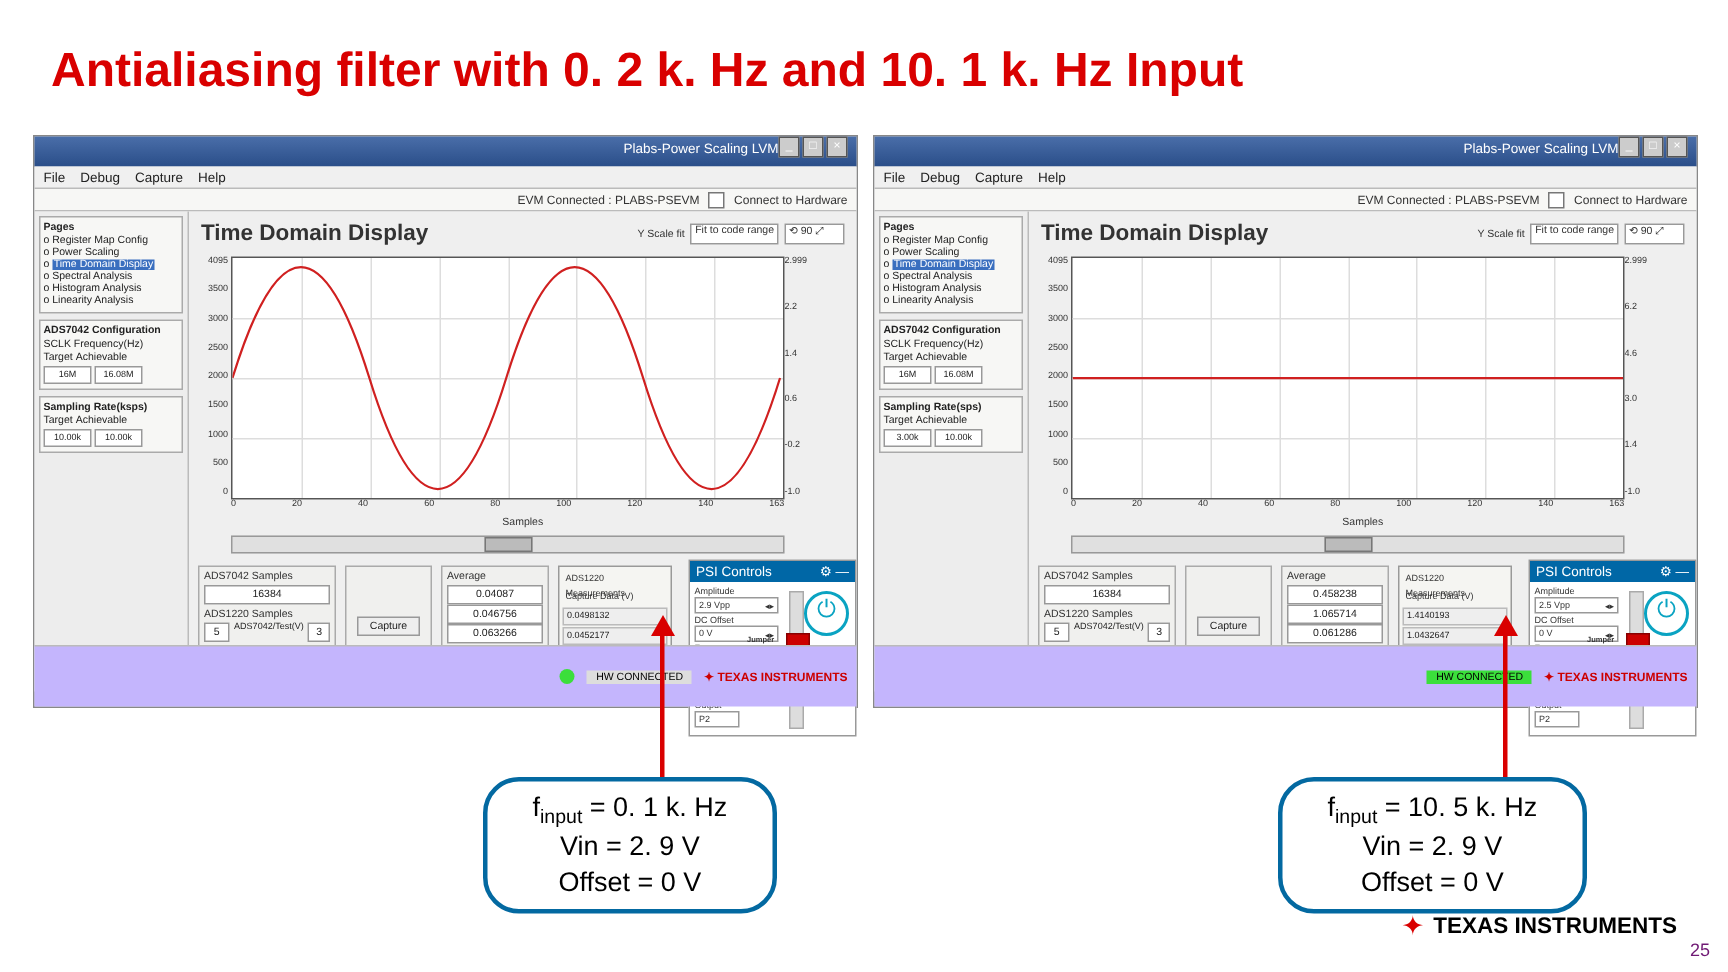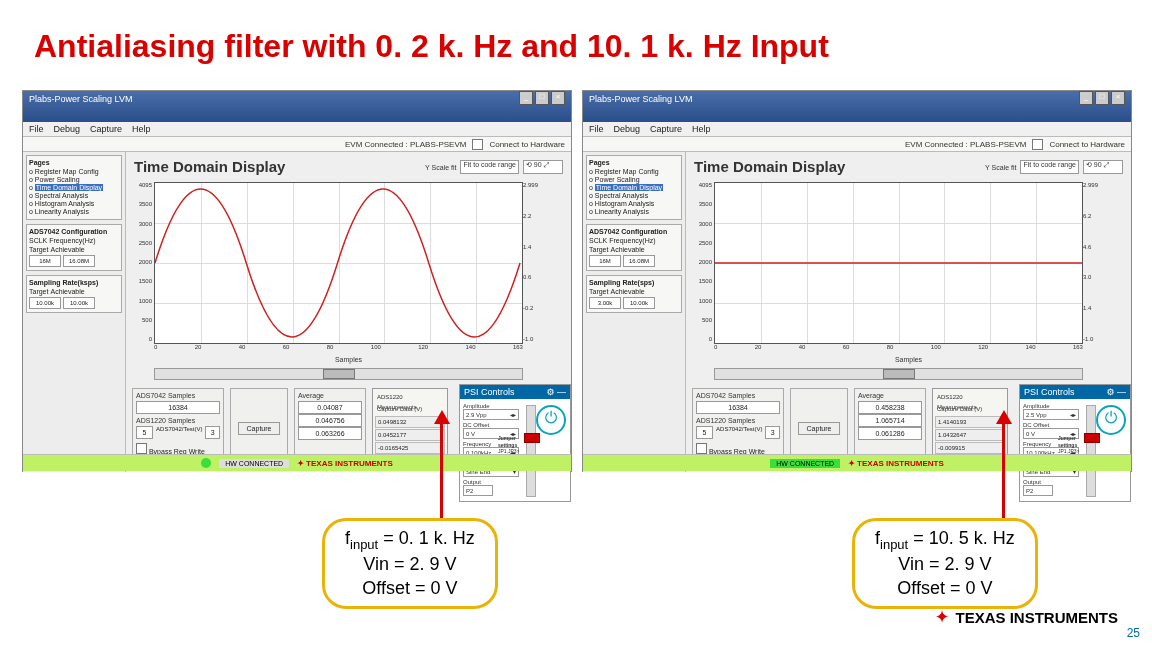--- a/index.html
+++ b/index.html
@@ -1,21 +1,21 @@
 <!DOCTYPE html>
 <html><head>
 <meta charset="utf-8">
 <style>
 html,body{margin:0;padding:0;width:1152px;height:648px;background:#fff;font-family:Arial,Helvetica,sans-serif;overflow:hidden}
 .slide{position:relative;width:1152px;height:648px}
 .title{position:absolute;left:34px;top:28px;font-size:32px;font-weight:bold;color:#d90000}
 .panel{position:absolute;top:90px;width:548px;height:380px;border:1px solid #888;background:#e6e7e9}
 .panel.left{left:22px}
 .panel.right{left:582px}
-.titlebar{height:31px;background:linear-gradient(#4a6ea9,#2a4e89);color:#fff;font-size:9px;line-height:16px;padding:0 6px;display:flex;justify-content:space-between}
+.titlebar{height:20px;background:linear-gradient(#4a6ea9,#2a4e89);color:#fff;font-size:9px;line-height:16px;padding:0 6px;display:flex;justify-content:flex-end}
 .winbtns{display:flex;gap:2px}
 .winbtn{width:12px;height:12px;background:#ccc;border:1px solid #555;font-size:8px;line-height:10px;text-align:center}
 .menu{height:14px;background:#f0f0f0;border-bottom:1px solid #bbb;font-size:9px;padding:0 6px;display:flex;gap:10px;align-items:center;color:#222}
 .statusrow{height:14px;background:#f7f7f5;border-bottom:1px solid #bbb;font-size:8px;display:flex;justify-content:flex-end;align-items:center;gap:6px;padding:0 6px;color:#333}
 .chk{width:9px;height:9px;border:1px solid #777;background:#fff;display:inline-block}
 .body{display:flex;height:calc(100% - 44px - 16px)}
 .sidebar{width:96px;background:#ededed;border-right:1px solid #bbb;font-size:7px;padding:3px;color:#222}
 .sb-box{border:1px solid #aaa;background:#f7f7f5;padding:3px 2px;margin-bottom:4px}
 .sb-title{font-weight:bold;font-size:7px;margin-bottom:2px}
 .sb-line{margin:1px 0}
@@ -44,29 +44,29 @@
 .psi-hdr{background:#0067a6;color:#fff;font-size:9px;padding:2px 4px;display:flex;justify-content:space-between;align-items:center}
 .psi-pwr{position:absolute;right:4px;top:20px;width:26px;height:26px;border:2px solid #0aa3c2;border-radius:50%;color:#0aa3c2;font-size:16px;text-align:center;line-height:22px}
 .psi-col{position:absolute;left:3px;top:18px;width:56px;font-size:6px;color:#333}
 .psi-row{margin-bottom:2px}
 .psi-val{border:1px solid #999;background:#fff;height:9px;width:50px;display:flex;align-items:center;font-size:6px;padding:0 2px;justify-content:space-between}
 .psi-sld{position:absolute;right:34px;top:20px;width:8px;height:90px;background:#ddd;border:1px solid #aaa}
 .psi-knob{position:absolute;left:-3px;width:14px;height:8px;background:#c00;border:1px solid #800}
 .psi-jump{position:absolute;right:36px;top:50px;width:36px;font-size:5px;color:#333;line-height:1.3}
 .capbox{border:1px solid #999;background:#f5f5f2;padding:2px;font-size:6px}
 .capbox div{border:1px solid #bbb;background:#eee;margin:1px 0;padding:0 2px;height:10px;line-height:10px}
-.footer{position:absolute;bottom:0;left:0;right:0;height:16px;background:#bef264;border-top:1px solid #bbb;display:flex;align-items:center;justify-content:center;font-size:7px;gap:8px;padding:0 6px}
+.footer{position:absolute;bottom:0;left:0;right:0;height:16px;background:#c4b5fd;border-top:1px solid #bbb;display:flex;align-items:center;justify-content:flex-end;font-size:7px;gap:8px;padding:12px 6px}
 .hwconn{background:#3bdf3b;color:#000;padding:1px 6px;font-size:7px}
 .ti-logo{color:#c00;font-weight:bold;font-size:8px}
 .arrow-line{position:absolute;background:#d90000}
-.bubble{position:absolute;border:3px solid #eab308;border-radius:24px;background:#fff;padding:6px 20px;font-size:18px;color:#000;text-align:center;line-height:1.3}
+.bubble{position:absolute;border:3px solid #0369a1;border-radius:24px;background:#fff;padding:6px 30px;font-size:18px;color:#000;text-align:center;line-height:1.3}
 .bubble.left{left:322px;top:518px}
 .bubble.right{left:852px;top:518px}
 .sub{font-size:13px;vertical-align:sub}
-.slide-num{position:absolute;right:12px;bottom:8px;font-size:12px;color:#0369a1}
+.slide-num{position:absolute;right:12px;bottom:8px;font-size:12px;color:#701a75}
 .ti-foot{position:absolute;right:34px;bottom:20px;color:#000;font-size:15px;display:flex;align-items:center;gap:6px}
 .ti-chip{color:#d90000;font-size:18px}
 </style>
 </head>
 <body>
 
 <div class="slide">
   <div class="title">Antialiasing filter with 0. 2 k. Hz and 10. 1 k. Hz Input</div>
 
   <div class="panel left">

